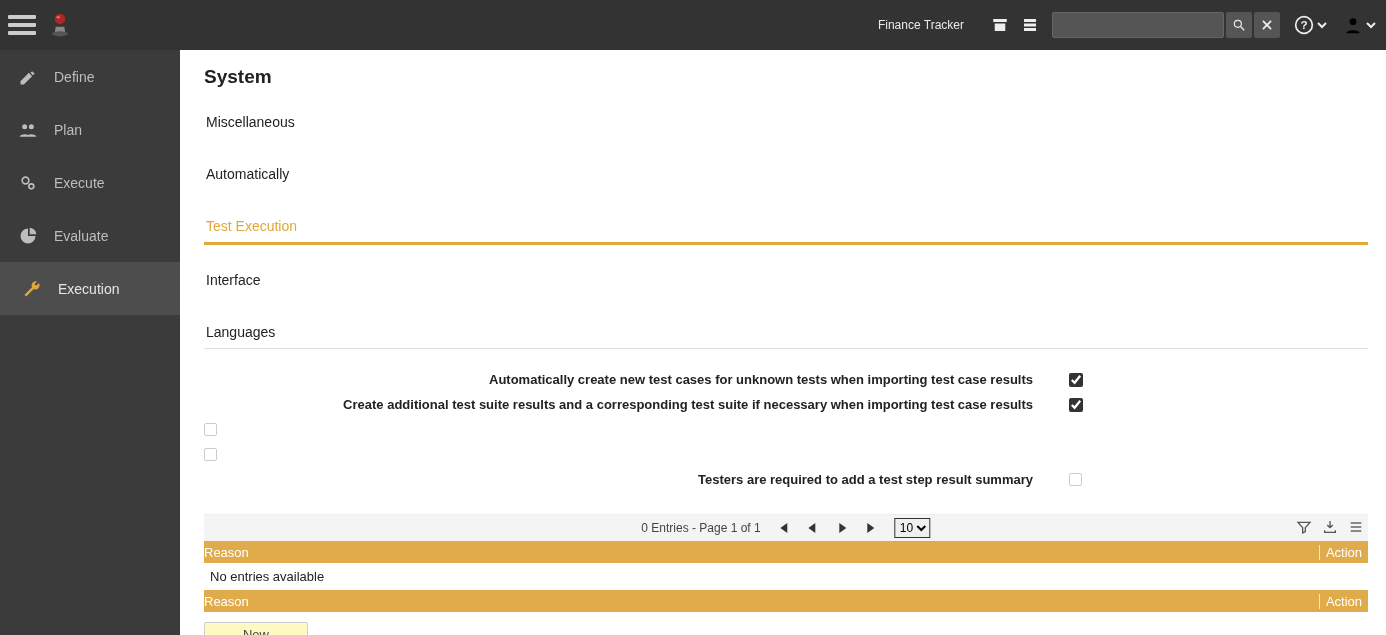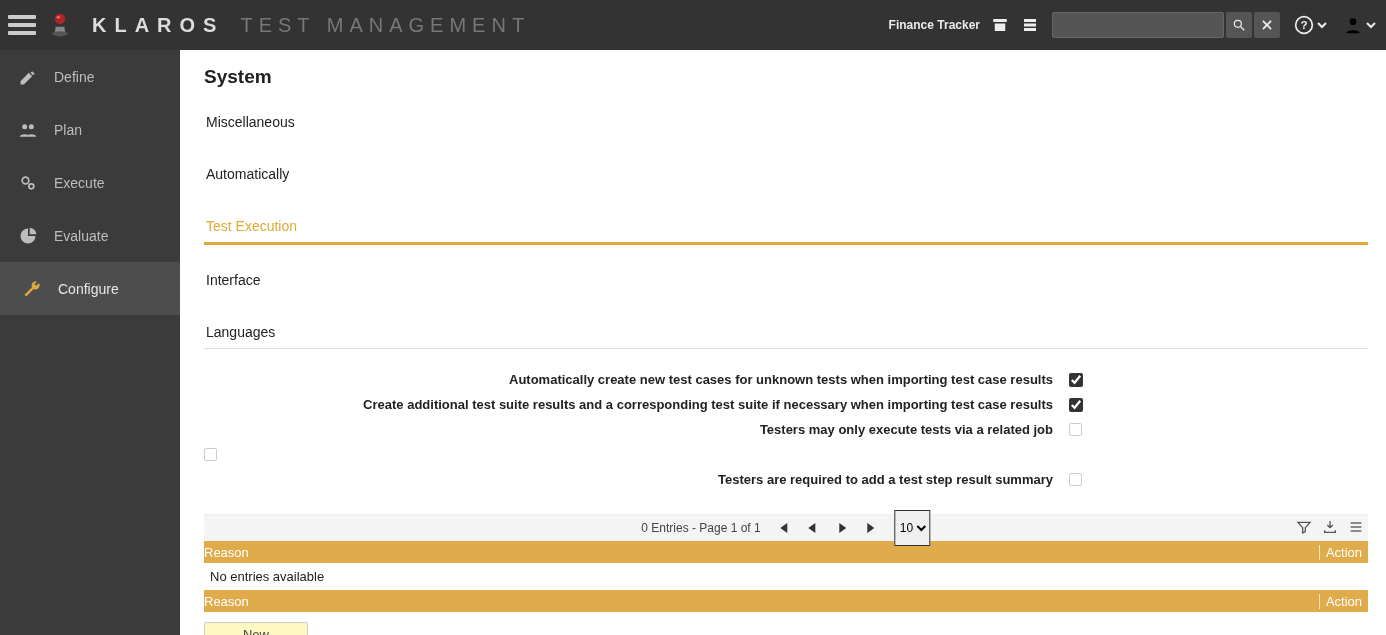--- a/index.html
+++ b/index.html
@@ -19,21 +19,21 @@
 
   .logo { width: 28px; height: 28px; position: relative; margin-right: 18px; }
   .logo svg { width: 28px; height: 28px; }
 
   .brand { letter-spacing: 6px; font-size: 20px; font-weight: 400; color: #ddd; display: flex; gap: 16px; }
   .brand .k { font-weight: 700; letter-spacing: 8px; }
   .brand .t { color: #777; }
 
   .topbar-spacer { flex: 1; }
 
-  .proj-label { color: #eaeaea; font-size: 12px; margin-right: 8px; font-weight: bold; }
+  .proj-label { color: #eaeaea; font-size: 12px; margin-right: 24px; }
 
   .icon-btn { width: 24px; height: 24px; display: inline-flex; align-items: center; justify-content: center; color: #eee; cursor: pointer; }
   .icon-btn svg { width: 18px; height: 18px; fill: #eee; }
   .icon-block-a { margin-right: 6px; }
   .icon-block-b { margin-right: 10px; }
 
   .search-box {
     width: 172px; height: 26px;
     background: #555; border: 1px solid #666; border-radius: 2px;
     color: #fff; padding: 0 6px; font-size: 12px;
@@ -64,37 +64,37 @@
   
   .main { flex: 1; padding: 16px 18px 0 24px; overflow: auto; color: #222; }
   .page-title { font-size: 19px; font-weight: 700; margin-bottom: 20px; }
 
   .tabrow { display: flex; gap: 22px; border-bottom: 1px solid #ddd; font-size: 14px; flex-direction: column; }
   .tab { padding: 6px 2px 8px; cursor: pointer; color: #222; }
   .tab.active { color: #e0a93a; border-bottom: 3px solid #e0a93a; margin-bottom: -1px; }
 
   .form-block { margin-top: 18px; border-bottom: 1px solid #eee; padding-bottom: 22px; }
   .form-row { display: flex; align-items: center; justify-content: flex-start; height: 25px; font-size: 13px; font-weight: 700; color:#222; }
-  .form-row .lbl { width: 865px; text-align: right; padding-right: 16px; }
+  .form-row .lbl { width: 865px; text-align: right; padding-right: 36px; }
   .form-row input[type=checkbox] { width:14px; height:14px; accent-color: #333; }
   .form-row input[type=checkbox]:not(:checked) {
     appearance: none;
     width: 13px; height: 13px; border: 1px solid #ccc; background:#fff; border-radius:2px;
   }
 
   .section-title { font-size: 17px; font-weight: 700; margin-top: 22px; margin-bottom: 8px; }
 
   .pager-bar {
     background: #f4f4f4; height: 26px; display: flex; align-items: center;
     font-size: 12px; color: #444; position: relative;
   }
   .pager-center { position:absolute; left:50%; transform:translateX(-50%); display:flex; align-items:center; gap:14px; }
   .pager-center .nav { width:16px; height:16px; cursor:pointer; display:flex; align-items:center; justify-content:center; }
   .pager-center svg { width:12px; height:12px; fill:#333; }
-  .pager-center select { height:36px; font-size:12px; border:1px solid #333; }
+  .pager-center select { height:20px; font-size:12px; border:1px solid #333; }
   .pager-right { position:absolute; right:4px; display:flex; align-items:center; gap:10px; }
   .pager-right svg { width:16px; height:16px; fill:#555; cursor:pointer; }
 
   .thead, .tfoot {
     display: flex; height: 22px; background: #e0ab4b; color: #fff;
     font-size: 13px; align-items: center;
   }
   .th-reason { flex: 1; border-right: 1px solid rgba(255,255,255,0.7); }
   .th-action { width: 48px; text-align: center; }
 
@@ -122,24 +122,20 @@
 
   <div class="logo">
     <svg viewBox="0 0 32 32">
       <path fill="#888" d="M16 28c-5 0-6-3-6-3l1-7h10l1 7s-1 3-6 3z"></path>
       <ellipse cx="16" cy="26" rx="9" ry="3" fill="#555"></ellipse>
       <circle cx="16" cy="9" r="6" fill="#b02525"></circle>
       <ellipse cx="14" cy="7" rx="2" ry="1.5" fill="#e06a6a"></ellipse>
     </svg>
   </div>
 
-  <div class="brand">
-    <span class="k">KLAROS</span>
-    <span class="t">TEST MANAGEMENT</span>
-  </div>
 
   <div class="topbar-spacer"></div>
 
   <span class="proj-label">Finance Tracker</span>
 
   <div class="icon-btn icon-block-a">
     <svg viewBox="0 0 24 24">
         <path d="M3 4h18v4H3zM5 10h14v10H5zM9 13h6v2H9z"></path>
       </svg>
   </div>
@@ -226,21 +222,21 @@
           </svg>
         </span>
       <span>Evaluate</span>
     </div>
     <div class="side-item active">
       <span class="sicon">
           <svg viewBox="0 0 24 24">
             <path d="M21 6a5 5 0 0 1-7 6L5 21l-2-2 9-9a5 5 0 0 1 6-7l-3 3 2 2 3-3z"></path>
           </svg>
         </span>
-      <span>Configure</span>
+      <span>Execution</span>
     </div>
   </div>
 
   <div class="main">
     <div class="page-title">System</div>
 
     <div class="tabrow">
       <div class="tab">Miscellaneous</div>
       <div class="tab">Automatically</div>
       <div class="tab active">Test Execution</div>
@@ -251,21 +247,20 @@
     <div class="form-block">
       <div class="form-row">
         <div class="lbl">Automatically create new test cases for unknown tests when importing test case results</div>
         <input type="checkbox" checked="" style="">
       </div>
       <div class="form-row">
         <div class="lbl">Create additional test suite results and a corresponding test suite if necessary when importing test case results</div>
         <input type="checkbox" checked="" style="">
       </div>
       <div class="form-row">
-        <div class="lbl">Testers may only execute tests via a related job</div>
         <input type="checkbox" style="">
       </div>
       <div class="form-row">
         <input type="checkbox" style="">
       </div>
       <div class="form-row">
         <div class="lbl">Testers are required to add a test step result summary</div>
         <input type="checkbox" style="">
       </div>
     </div>

